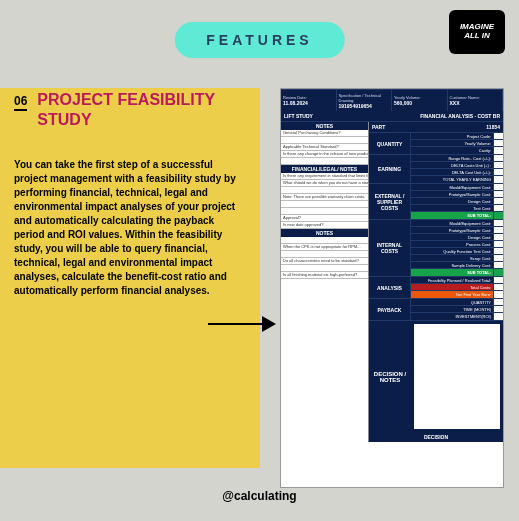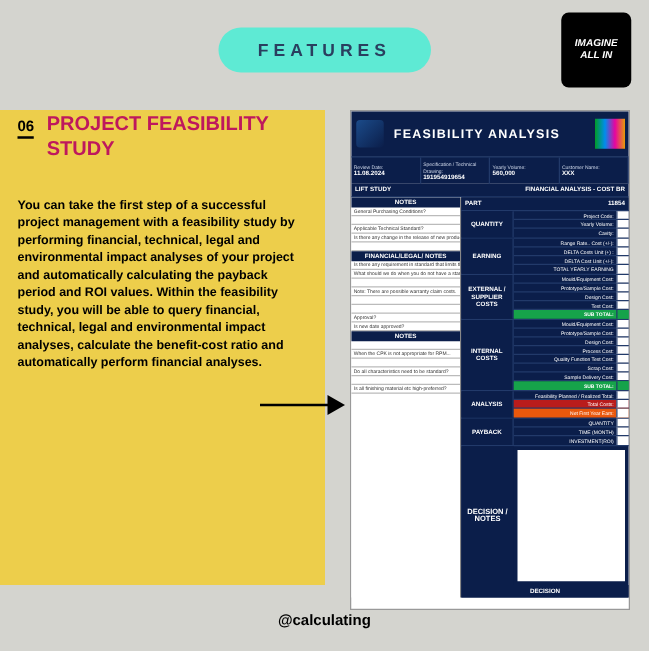--- a/index.html
+++ b/index.html
@@ -7,21 +7,21 @@
     width: 519px;
     height: 521px;
     background: #d4d4cf;
     font-family: Arial, sans-serif;
     position: relative;
     overflow: hidden;
   }
   .logo {
     position: absolute;
     top: 10px; right: 14px;
-    width: 56px; height: 60px;
+    width: 56px; height: 44px;
     background: #000;
     border-radius: 6px;
     color: #fff;
     font-size: 8px;
     font-weight: bold;
     font-style: italic;
     display: flex;
     flex-direction: column;
     justify-content: center;
     align-items: center;
@@ -282,25 +282,20 @@
   </div>
   <div class="body-text">You can take the first step of a successful project management with a feasibility study by performing financial, technical, legal and environmental impact analyses of your project and automatically calculating the payback period and ROI values. Within the feasibility study, you will be able to query financial, technical, legal and environmental impact analyses, calculate the benefit-cost ratio and automatically perform financial analyses.</div>
 </div>
 
 <div class="arrow">
   <div class="arrow-line"></div>
   <div class="arrow-head"></div>
 </div>
 
 <div class="doc">
-  <div class="doc-header">
-    <div class="doc-logo"></div>
-    <div class="doc-title">FEASIBILITY ANALYSIS</div>
-    <div class="doc-bars"></div>
-  </div>
   <div class="info-row">
     <div class="info-cell">
       <span class="info-label">Review Date:</span>
       <span class="info-val">11.08.2024</span>
     </div>
     <div class="info-cell">
       <span class="info-label">Specification / Technical Drawing:</span>
       <span class="info-val">191954919654</span>
     </div>
     <div class="info-cell">

